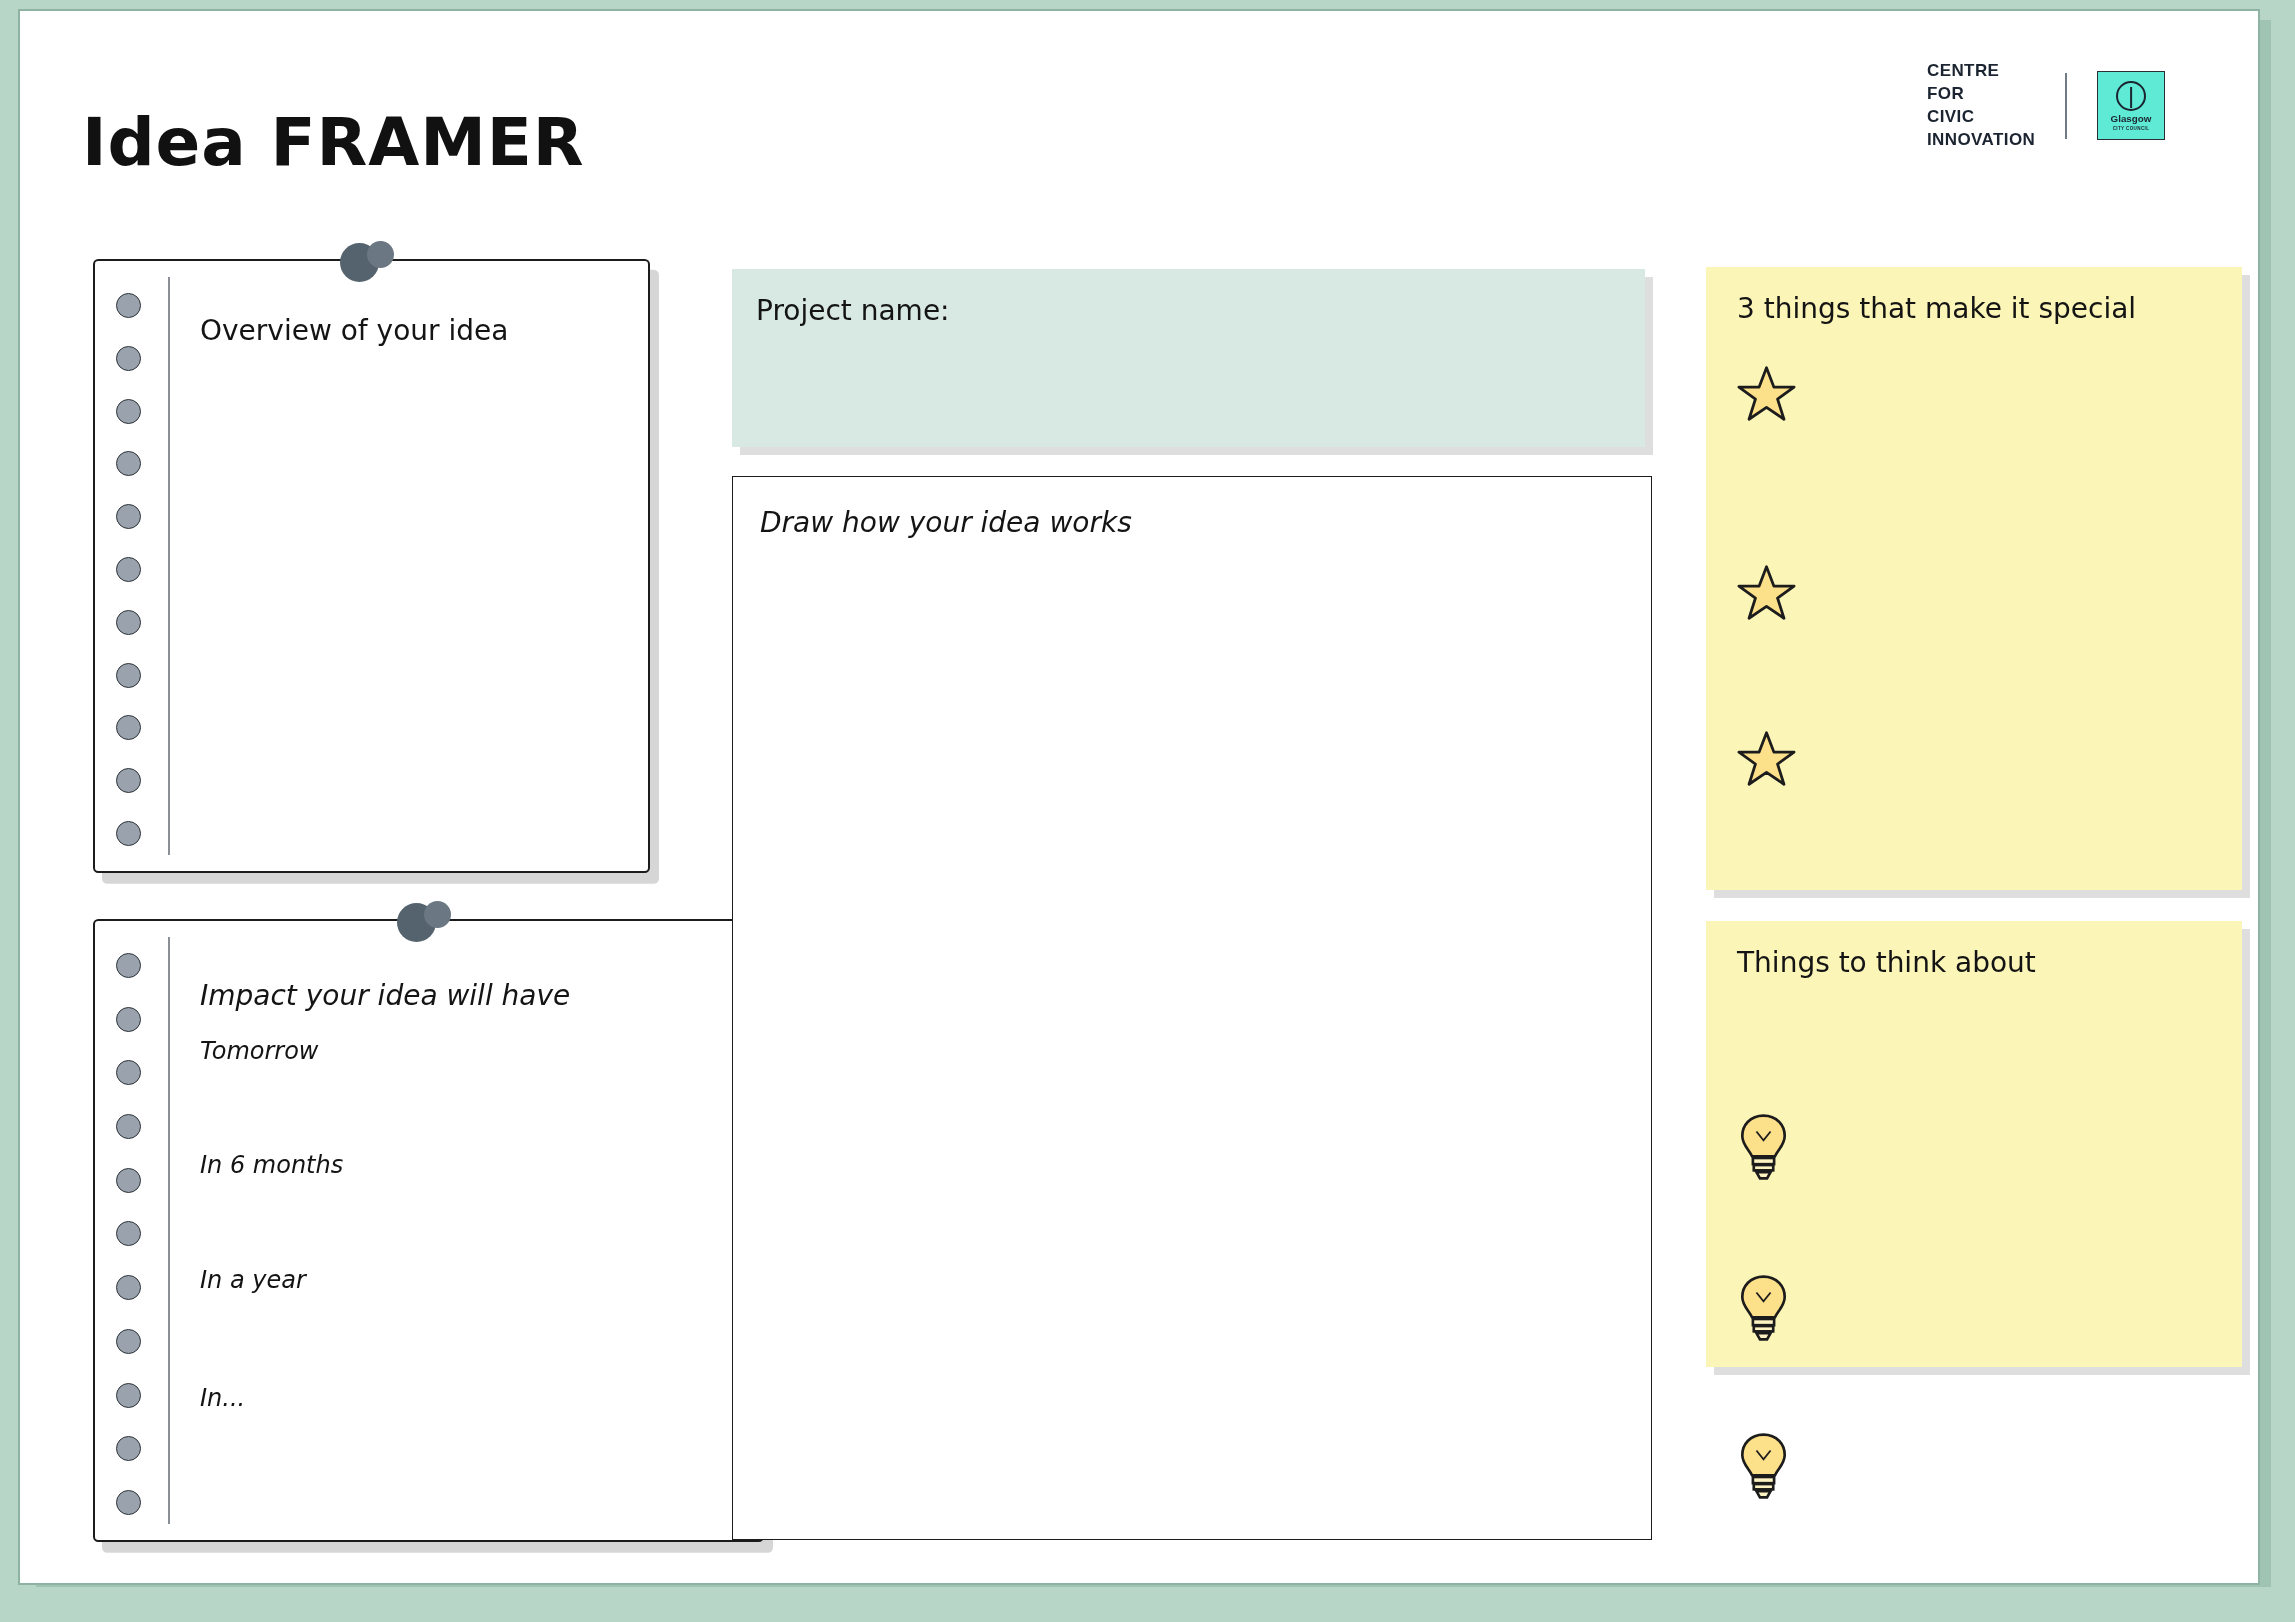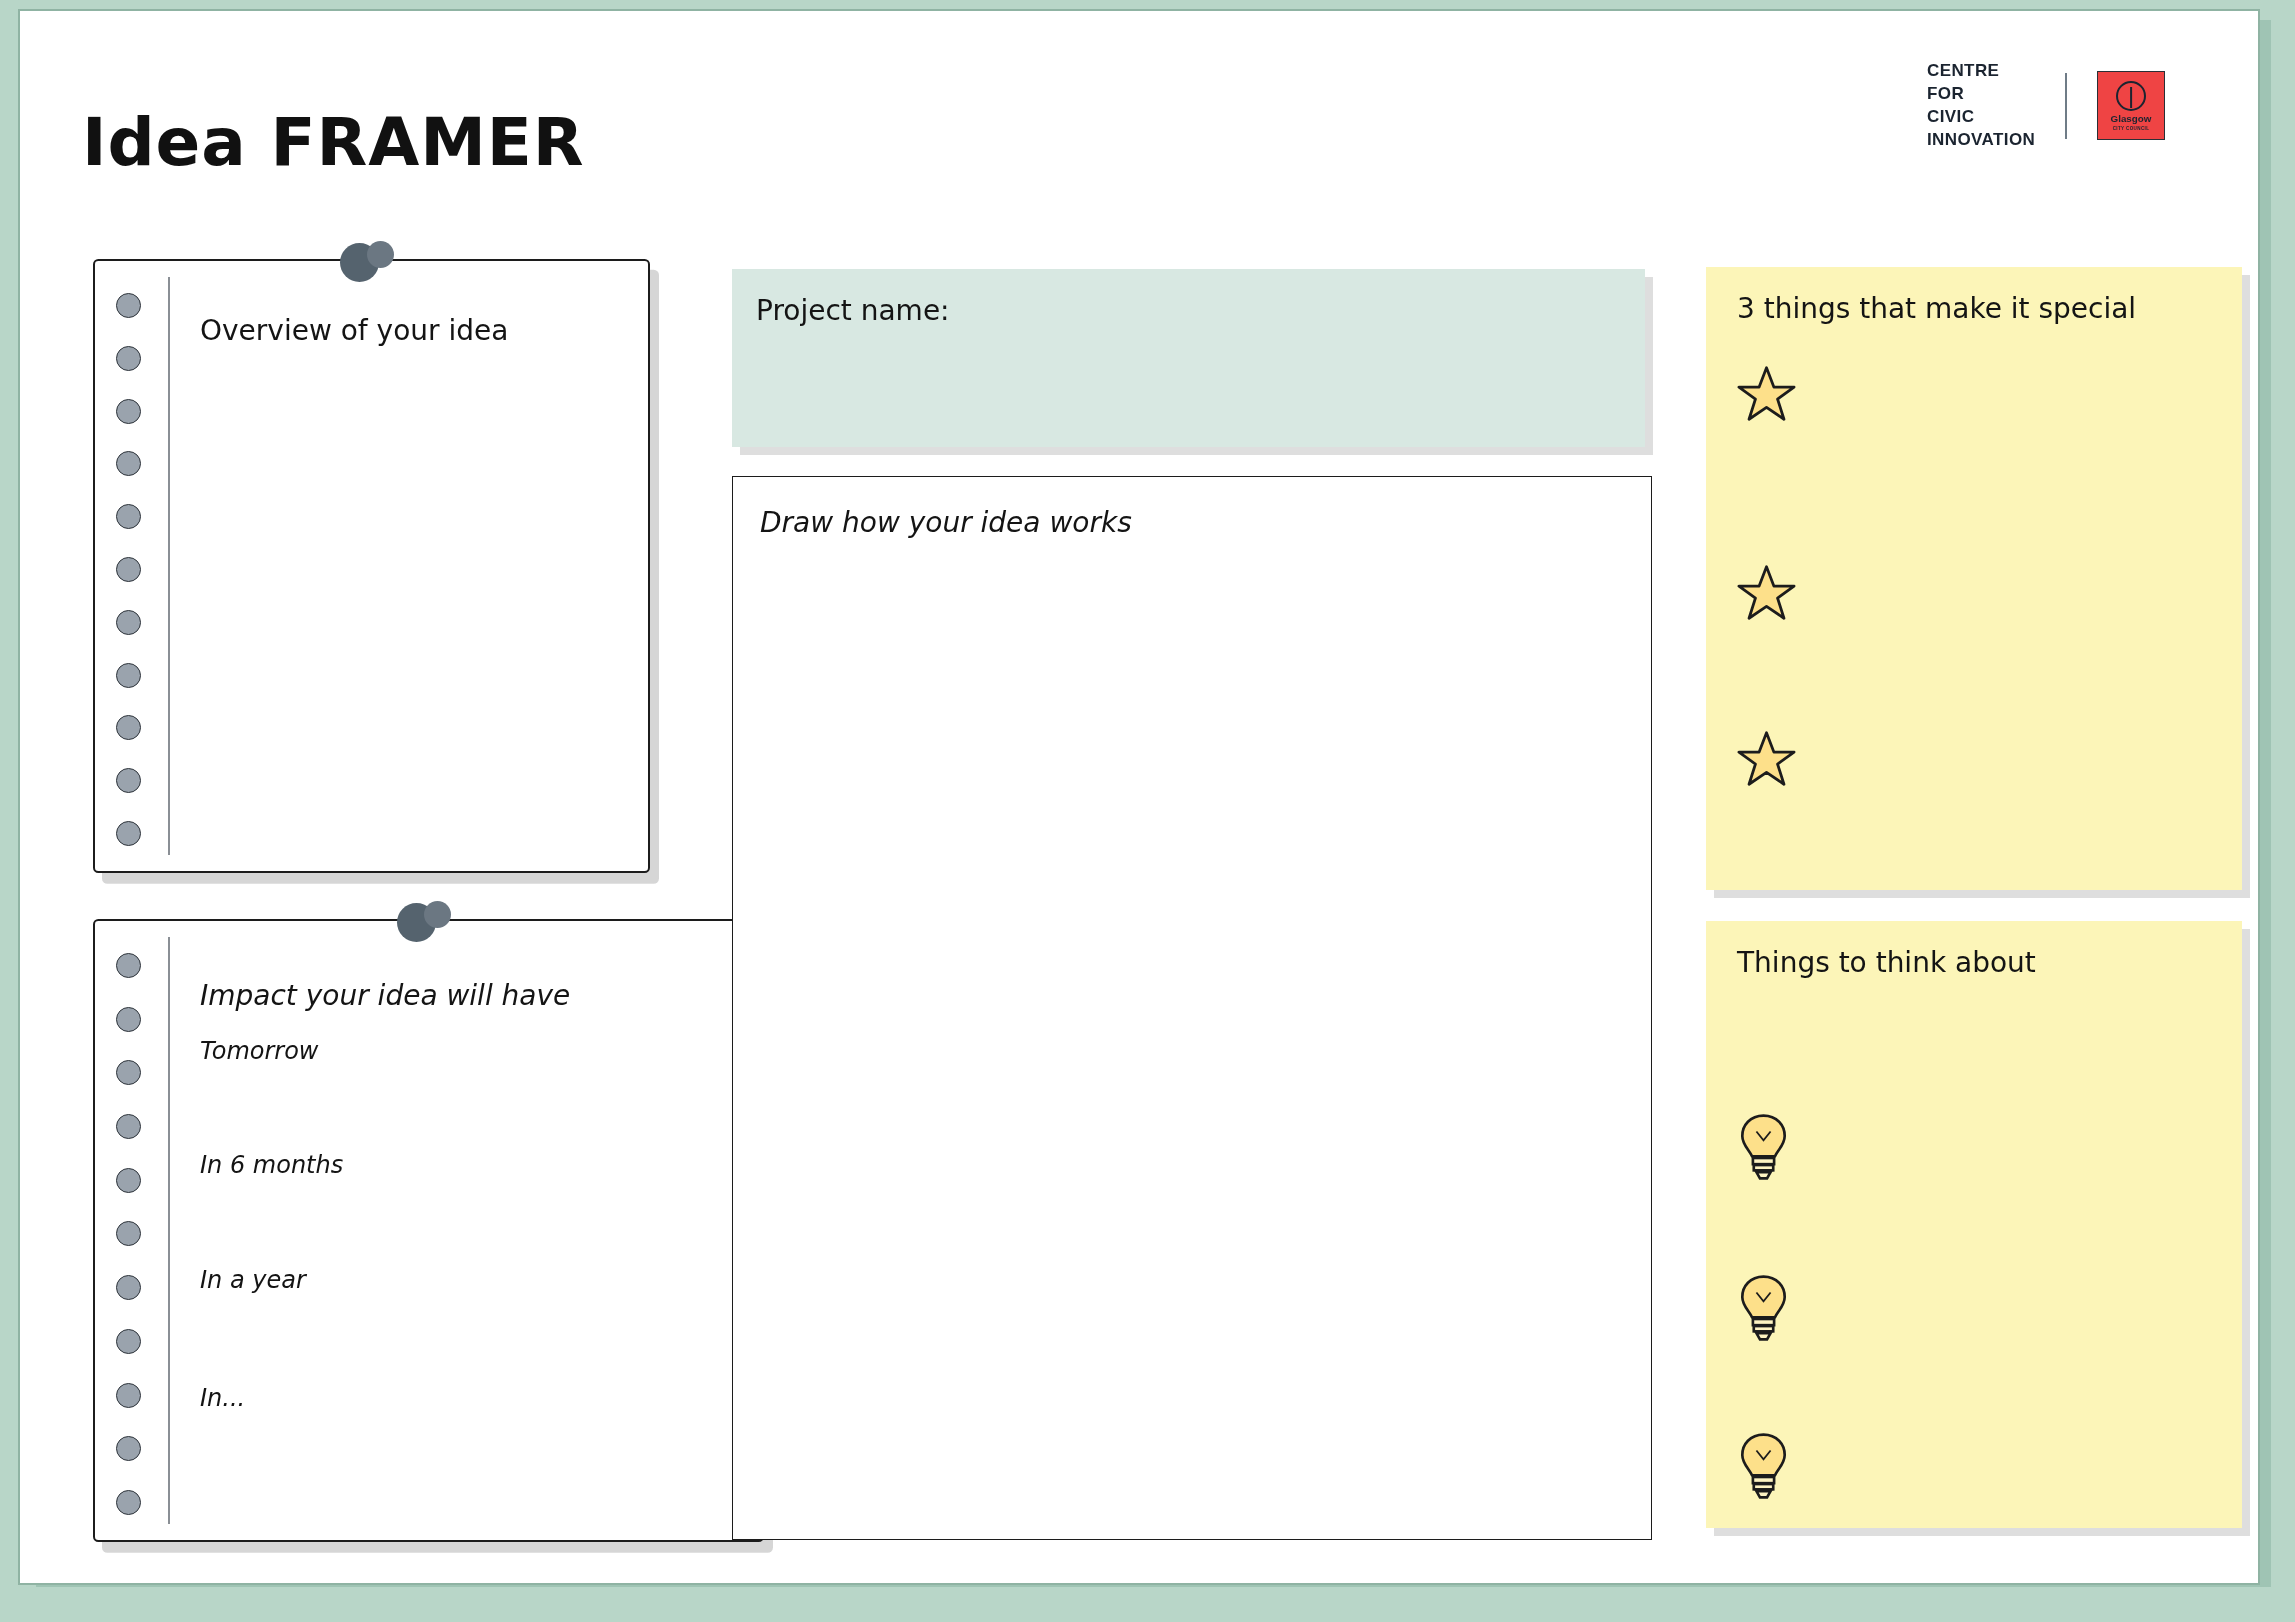--- a/index.html
+++ b/index.html
@@ -66,21 +66,21 @@
     letter-spacing: 0.4px;
     text-align: left;
   }
   #logo-divider {
     width: 1.8px;
     height: 66px;
     background: #6f7c87;
   }
   #crest {
     width: 68px; height: 69px;
-    background: #ef4444;
+    background: #5eead4;
     border: 1.8px solid #2a2f36;
     display: flex;
     flex-direction: column;
     align-items: center;
     justify-content: center;
     gap: 1.8px;
   }
   #crest .ring {
     width: 30px; height: 30px;
     border-radius: 50%;
@@ -202,21 +202,21 @@
     font-style: italic;
   }
 
   
   .sticky {
     position: absolute;
     background: #fcf5b8;
     box-shadow: 8px 8px 0 rgba(0,0,0,0.13);
   }
   #sticky-special { left: 1686px; top: 256px; width: 536px; height: 623px; }
-  #sticky-think   { left: 1686px; top: 910px; width: 536px; height: 607px; }
+  #sticky-think   { left: 1686px; top: 910px; width: 536px; height: 446px; }
   .sticky .sticky-title {
     position: absolute;
     left: 31px; top: 25px;
     font-size: 28px;
     color: #141414;
     white-space: nowrap;
   }
   .sticky .sticky-body {
     position: absolute;
     left: 31px; top: 67px;

